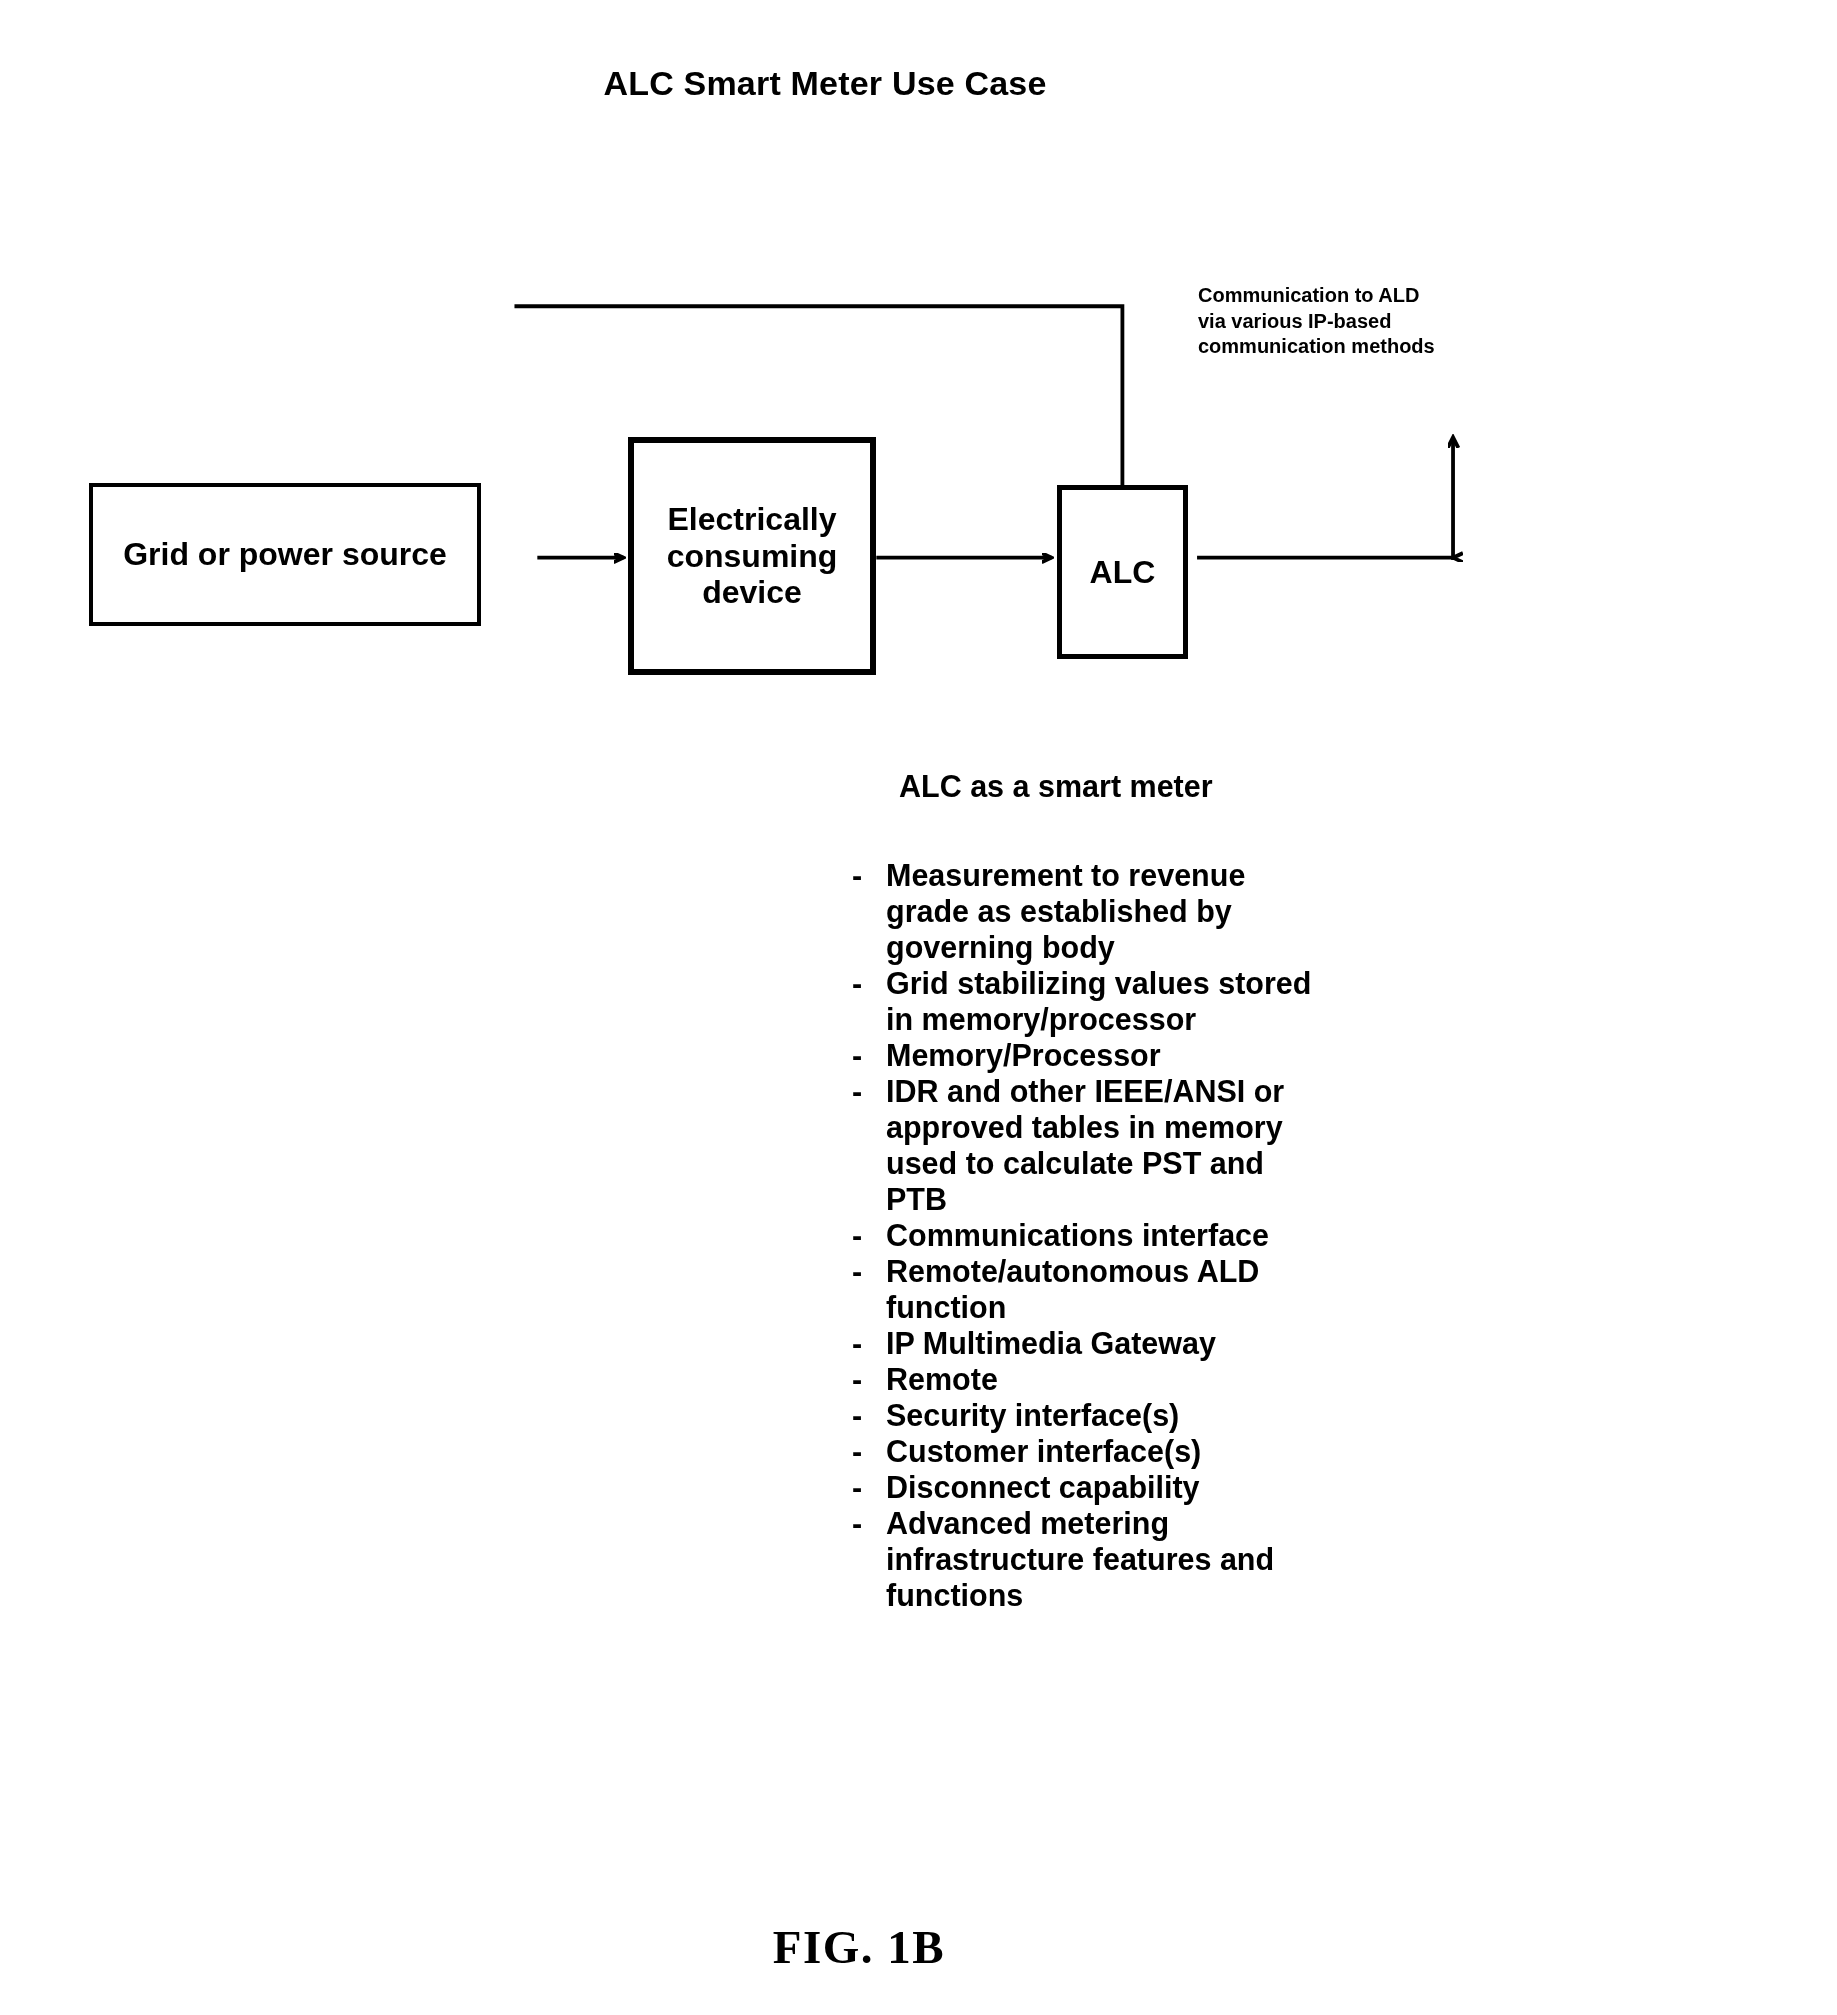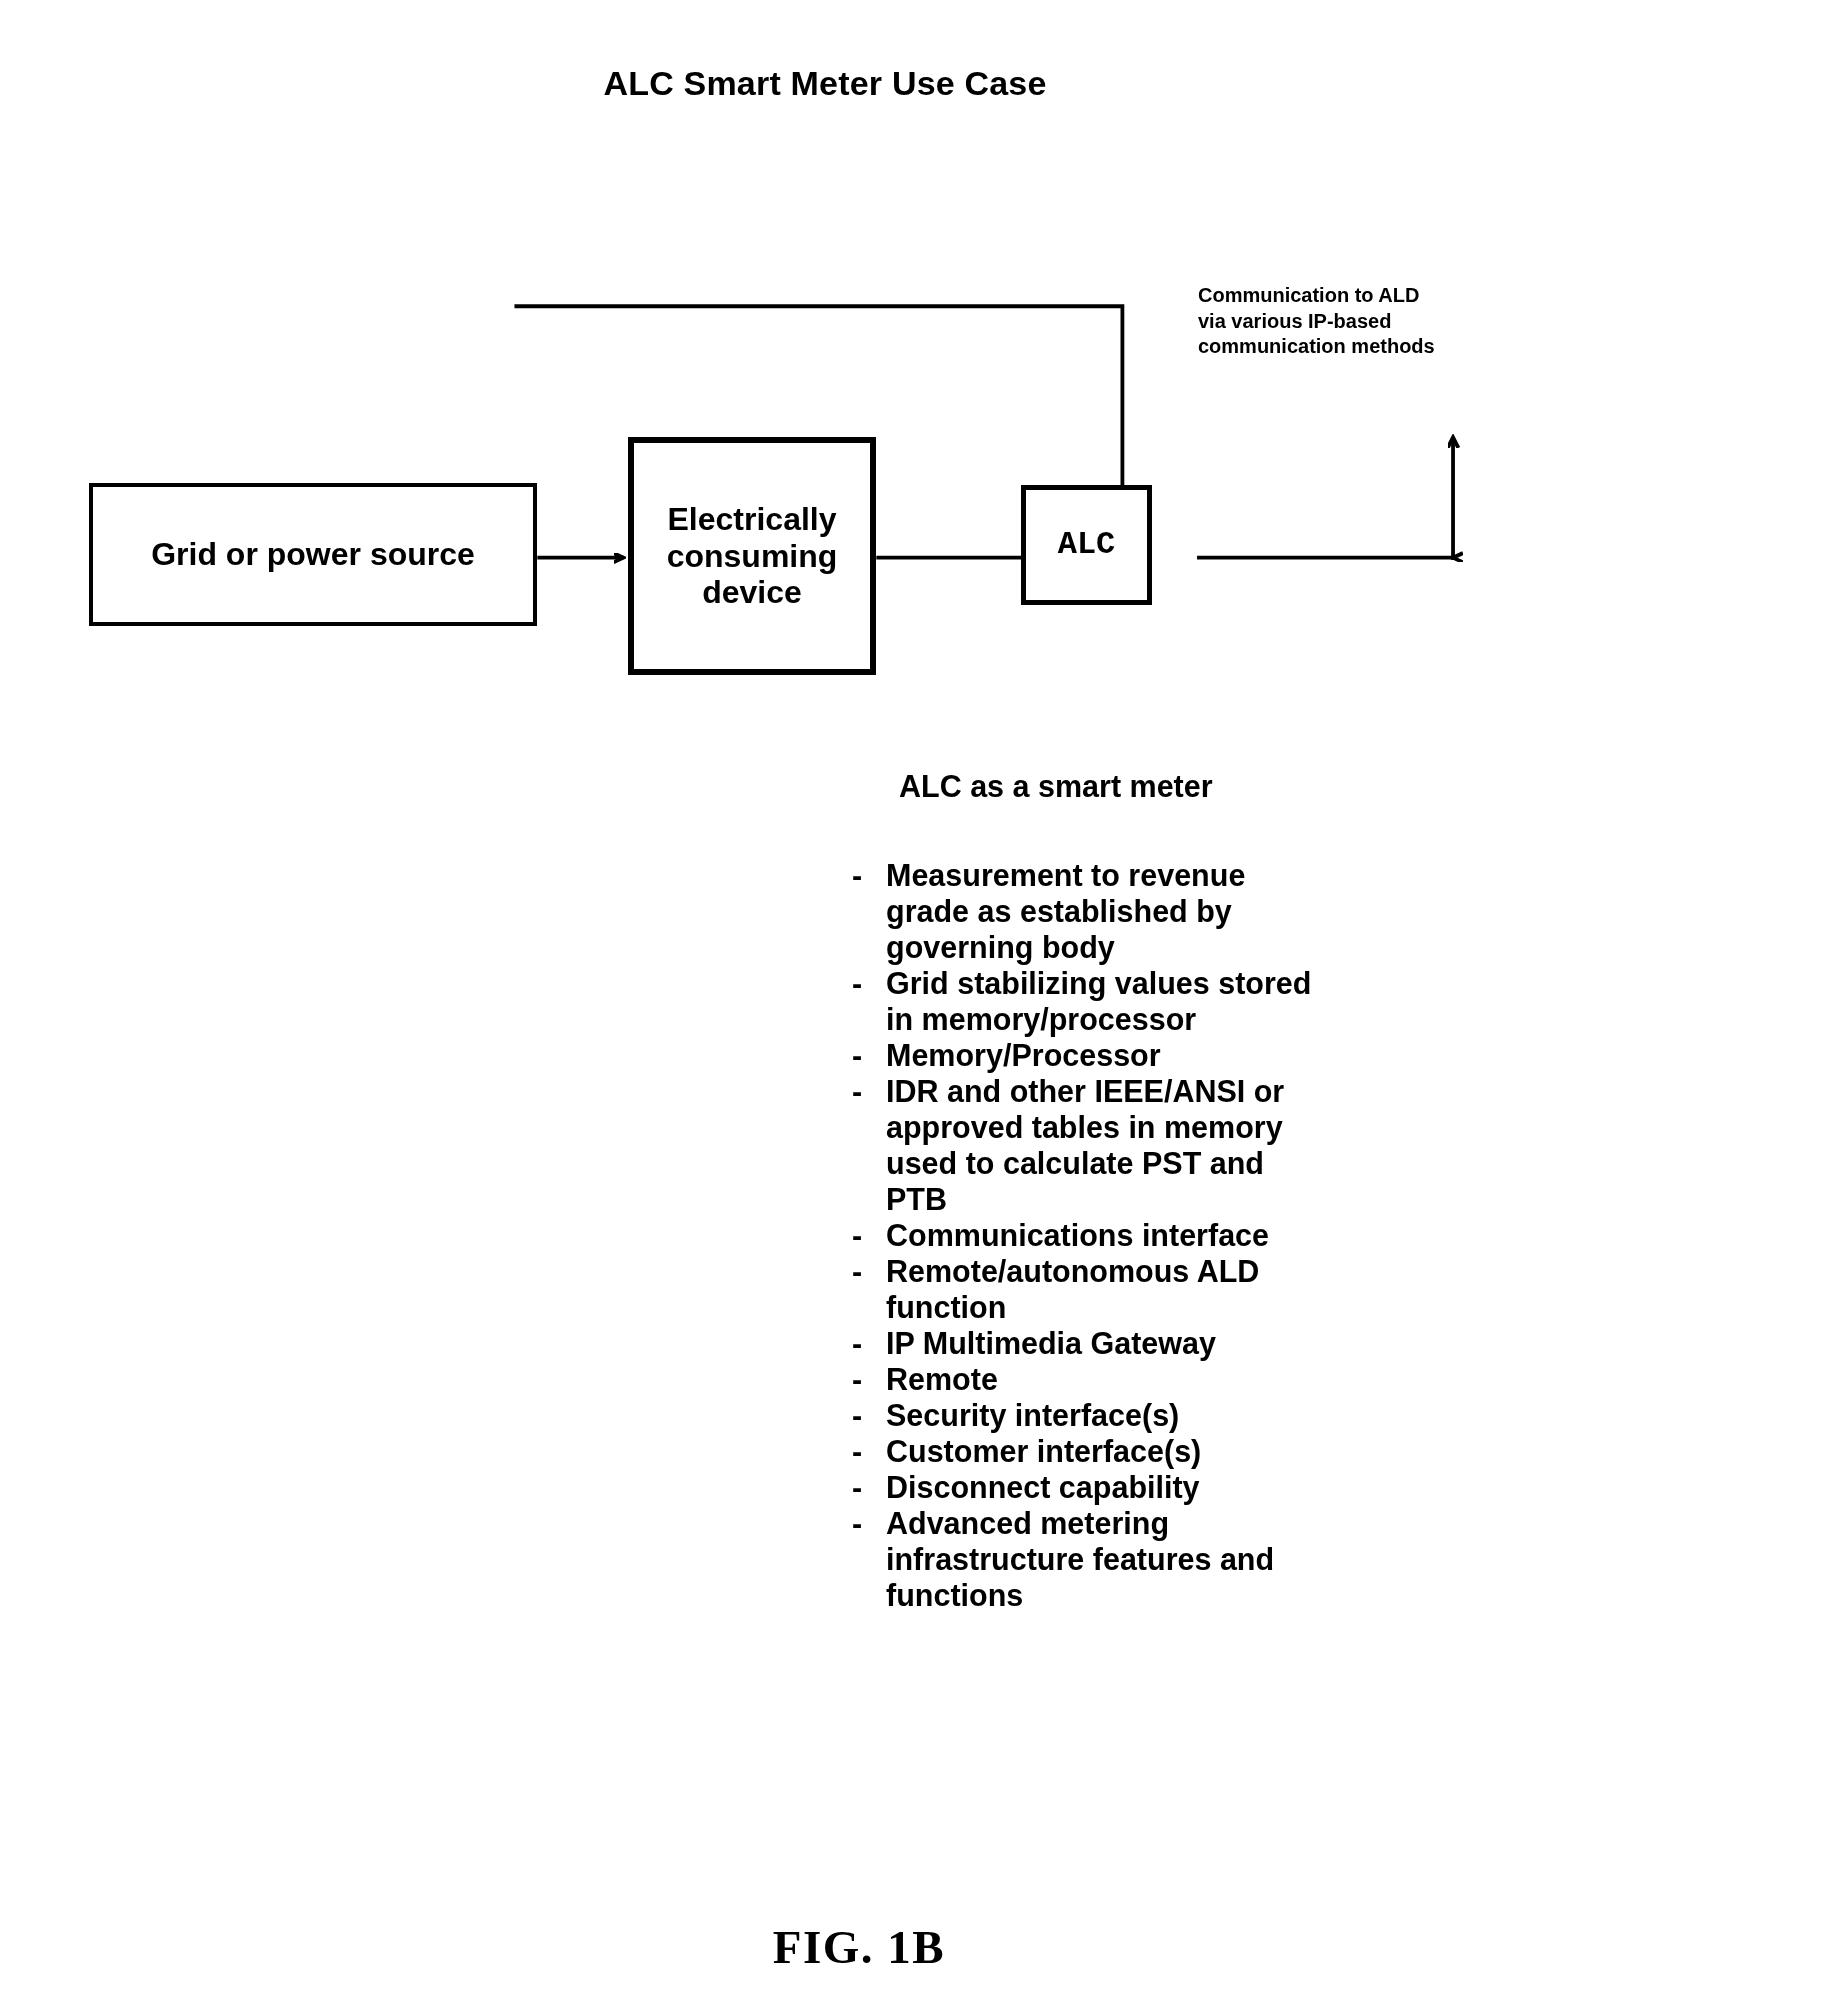--- a/index.html
+++ b/index.html
@@ -64,41 +64,40 @@
     left: 164px;
     top: 177px;
     width: 350px;
     height: 190px;
   }
   #box-grid-distribution .node-label { width: 124%; }
 
   #box-power-source {
     left: 89px;
     top: 451px;
-    width: 448px;
+    width: 392px;
     height: 143px;
   }
   #box-power-source .node-label { width: 100%; }
 
   #box-consuming-device {
     left: 628px;
     top: 405px;
     width: 248px;
     height: 238px;
     border-width: 6.1px;
   }
   #box-consuming-device .node-label { width: 108%; }
 
   #box-alc {
-    left: 1021px;
+    left: 1057px;
     top: 453px;
     width: 131px;
-    height: 120px;
+    height: 174px;
     border-width: 5.3px;
-    font-family: Liberation Mono, monospace;
   }
   #box-alc .node-label { width: 100%; }
 
   
   #connectors {
     position: absolute;
     left: 0;
     top: 0;
     width: 1838px;
     height: 2015px;

